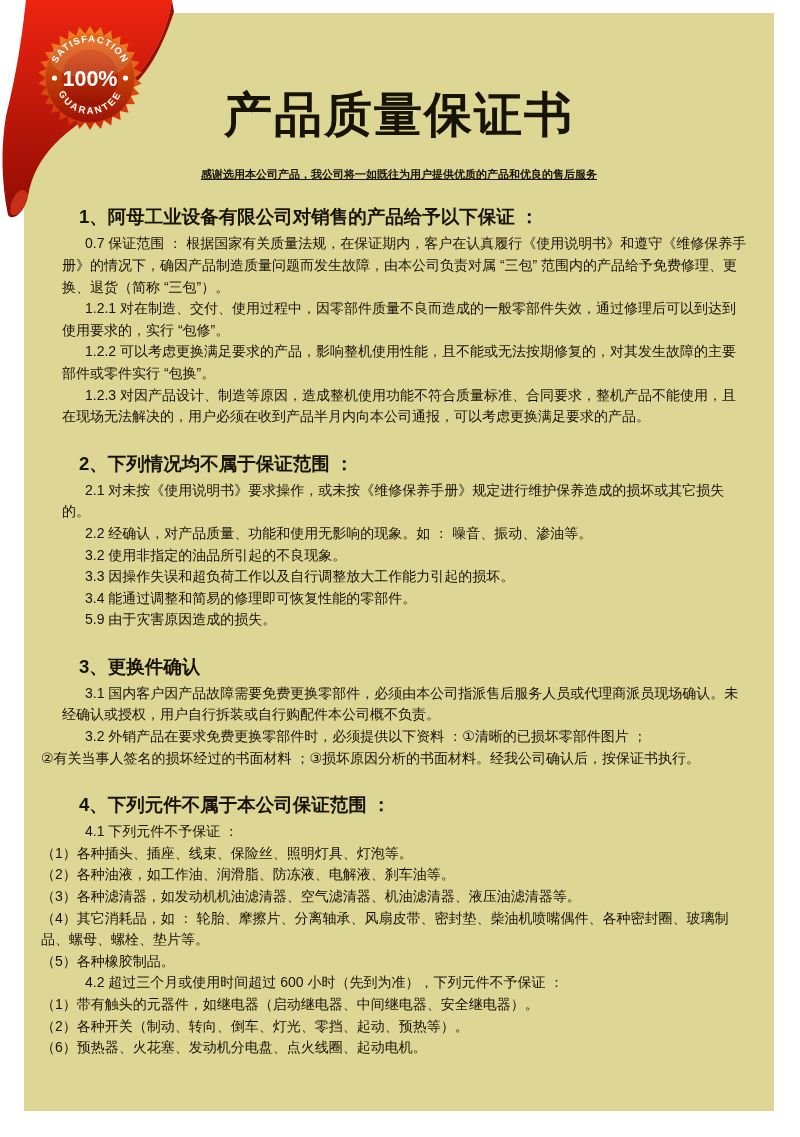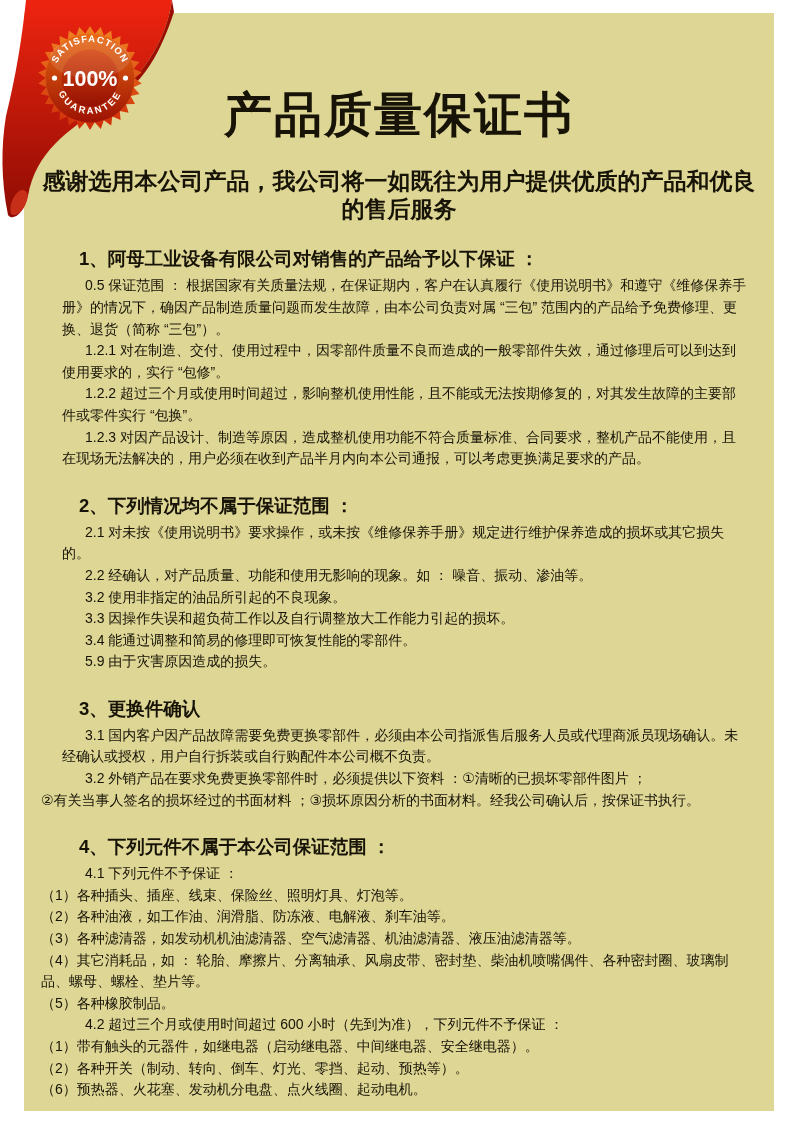--- a/index.html
+++ b/index.html
@@ -24,23 +24,24 @@
     margin:74px 0 0 0;
     text-align:center;
     font-size:48px;
     font-weight:bold;
     letter-spacing:2px;
     line-height:1.15;
   }
   .subtitle {
     margin:26px 10px 0 10px;
     text-align:center;
-    font-size:23px;
+    font-size:11px;
     font-weight:bold;
     line-height:1.2;
+    text-decoration:underline;
   }
   .content {
     margin:5px 27px 0 38px;
     font-size:14px;
     line-height:21.6px;
     text-align:left;
   }
   .sec-h {
     font-size:18.5px;
     line-height:25px;
@@ -65,23 +66,23 @@
 <body style="color: rgb(23, 19, 6);">
 
 <div class="page">
 
   <div class="panel" style="background: rgb(222, 214, 149);">
     <h1 class="title">产品质量保证书</h1>
     <div class="subtitle">感谢选用本公司产品，我公司将一如既往为用户提供优质的产品和优良的售后服务</div>
     <div class="content" id="sections">
   <section class="sec">
     <h2 class="sec-h">1、阿母工业设备有限公司对销售的产品给予以下保证 ：</h2>
-          <p class="para p">0.5 保证范围 ： 根据国家有关质量法规，在保证期内，客户在认真履行《使用说明书》和遵守《维修保养手册》的情况下，确因产品制造质量问题而发生故障，由本公司负责对属 “三包” 范围内的产品给予免费修理、更换、退货（简称 “三包”）。</p>
+          <p class="para p">0.7 保证范围 ： 根据国家有关质量法规，在保证期内，客户在认真履行《使用说明书》和遵守《维修保养手册》的情况下，确因产品制造质量问题而发生故障，由本公司负责对属 “三包” 范围内的产品给予免费修理、更换、退货（简称 “三包”）。</p>
           <p class="para p">1.2.1 对在制造、交付、使用过程中，因零部件质量不良而造成的一般零部件失效，通过修理后可以到达到使用要求的，实行 “包修”。</p>
-          <p class="para p">1.2.2 超过三个月或使用时间超过，影响整机使用性能，且不能或无法按期修复的，对其发生故障的主要部件或零件实行 “包换”。</p>
+          <p class="para p">1.2.2 可以考虑更换满足要求的产品，影响整机使用性能，且不能或无法按期修复的，对其发生故障的主要部件或零件实行 “包换”。</p>
           <p class="para p">1.2.3 对因产品设计、制造等原因，造成整机使用功能不符合质量标准、合同要求，整机产品不能使用，且在现场无法解决的，用户必须在收到产品半月内向本公司通报，可以考虑更换满足要求的产品。</p>
         </section>
 
   <section class="sec">
     <h2 class="sec-h">2、下列情况均不属于保证范围 ：</h2>
   <p class="para p">2.1 对未按《使用说明书》要求操作，或未按《维修保养手册》规定进行维护保养造成的损坏或其它损失的。</p>
           <p class="para p">2.2 经确认，对产品质量、功能和使用无影响的现象。如 ： 噪音、振动、渗油等。</p>
           <p class="para p">3.2 使用非指定的油品所引起的不良现象。</p>
           <p class="para p">3.3 因操作失误和超负荷工作以及自行调整放大工作能力引起的损坏。</p>
           <p class="para p">3.4 能通过调整和简易的修理即可恢复性能的零部件。</p>

